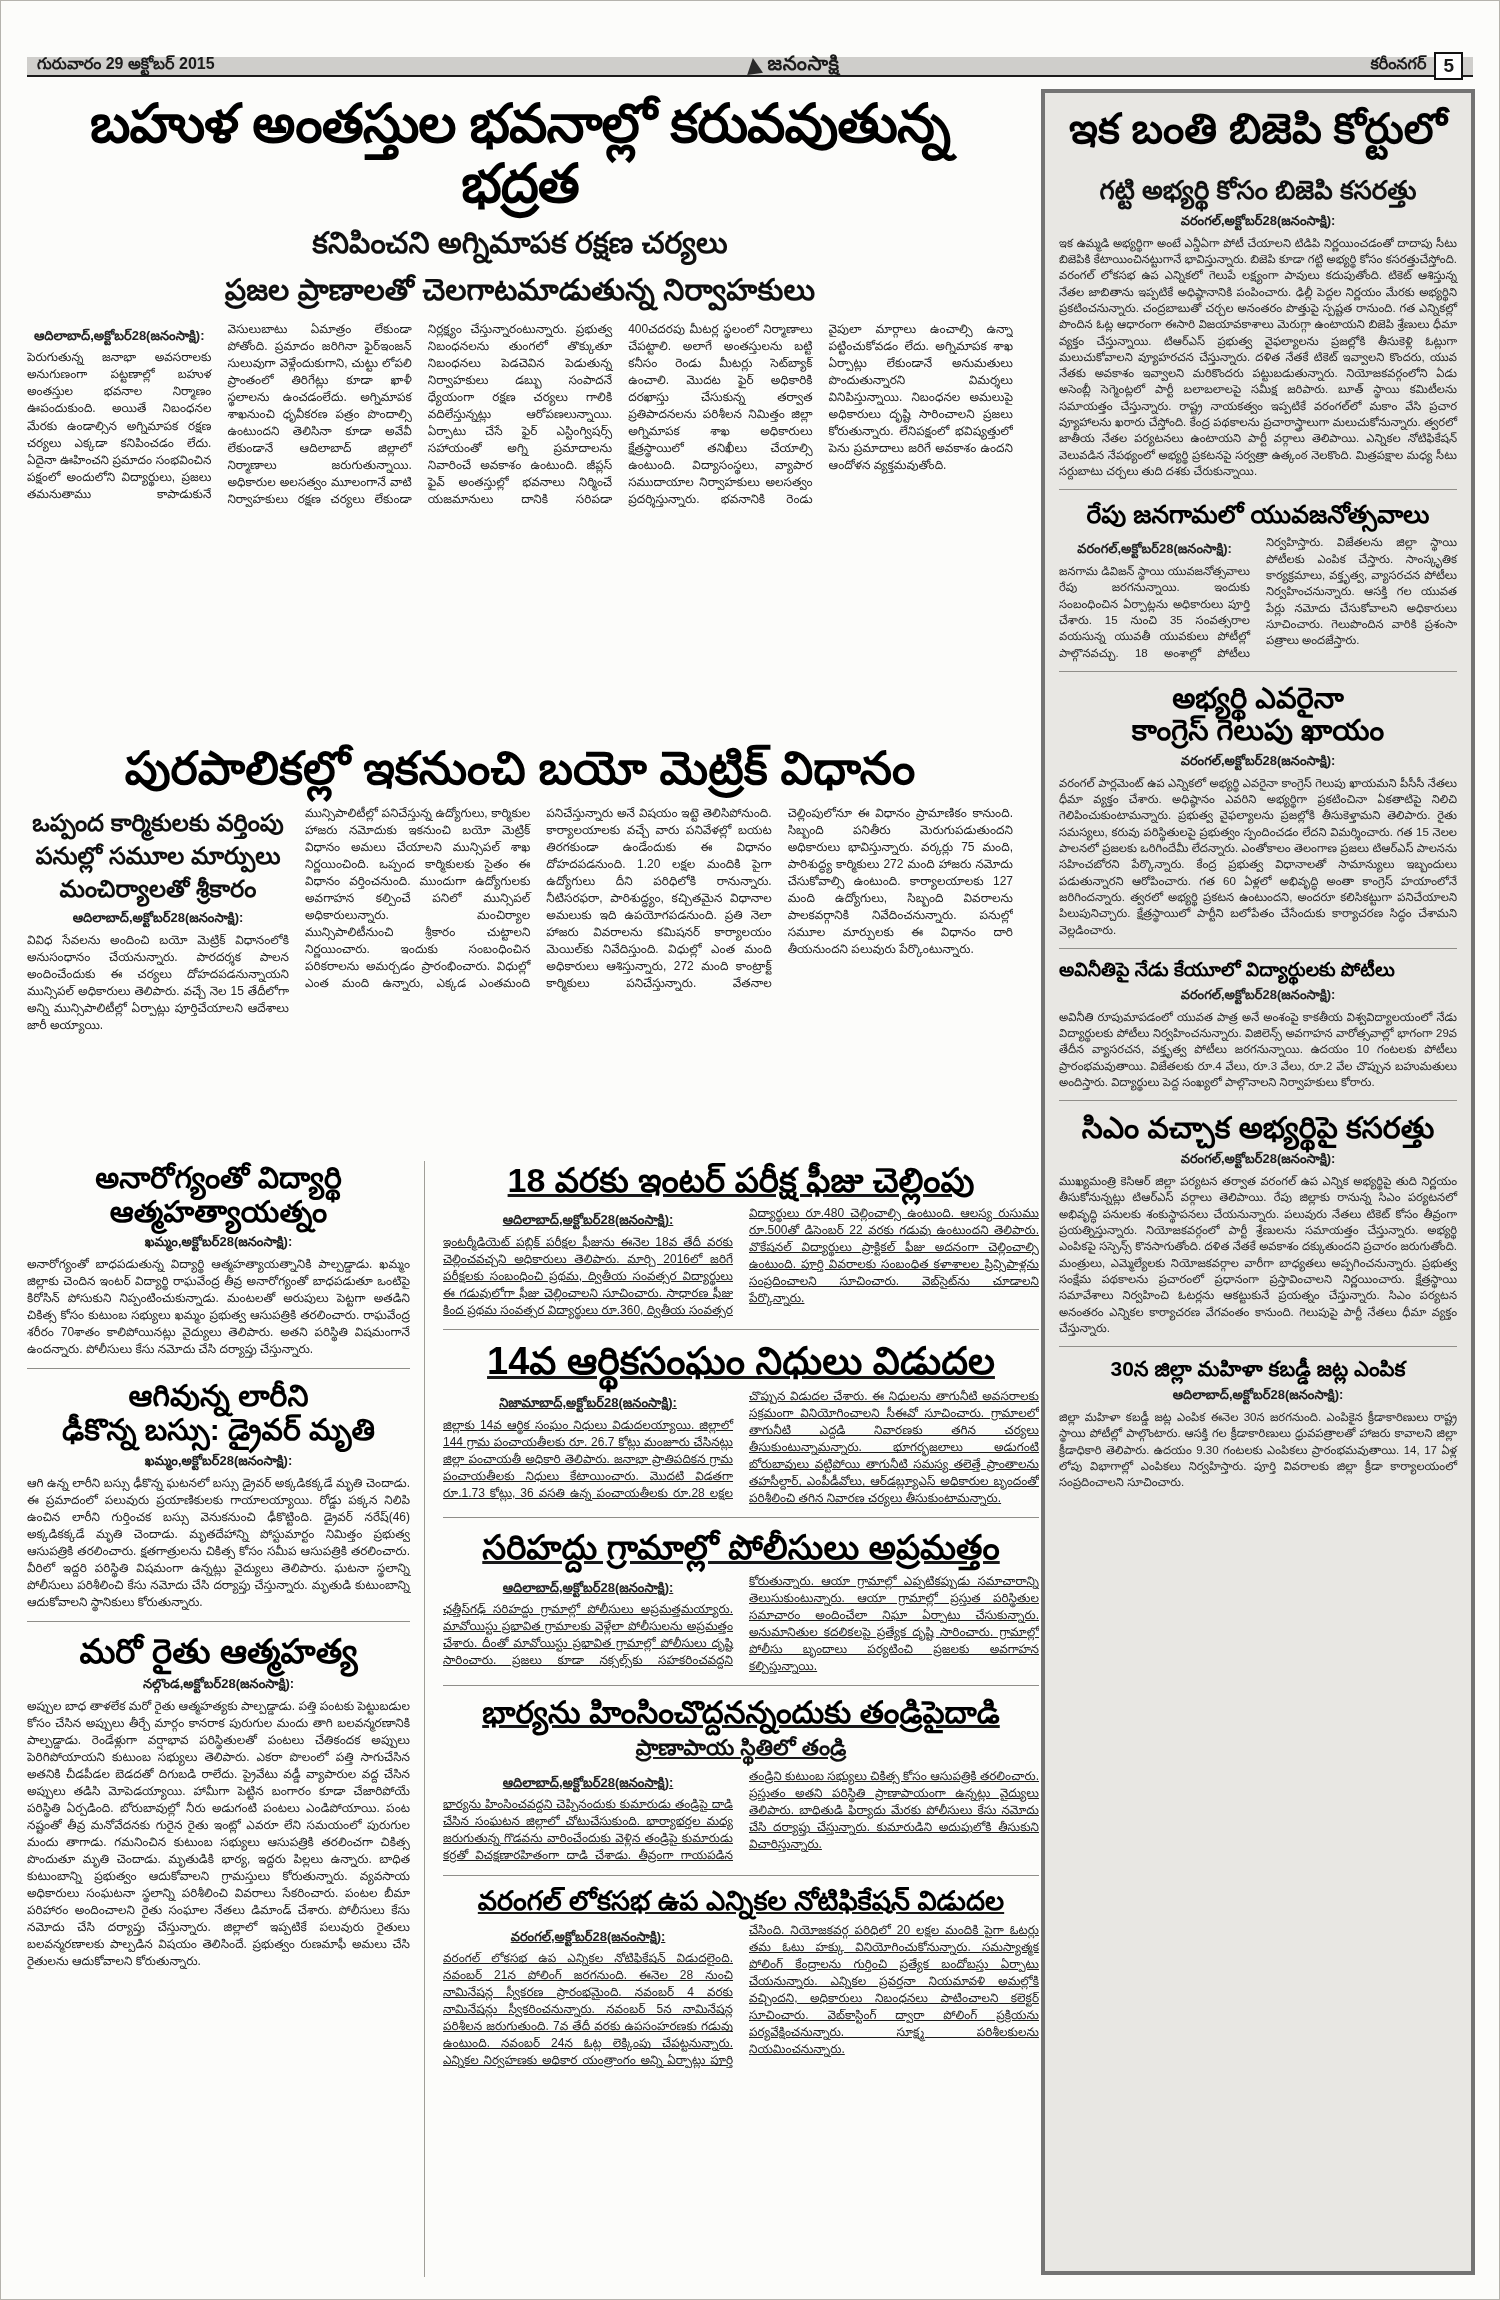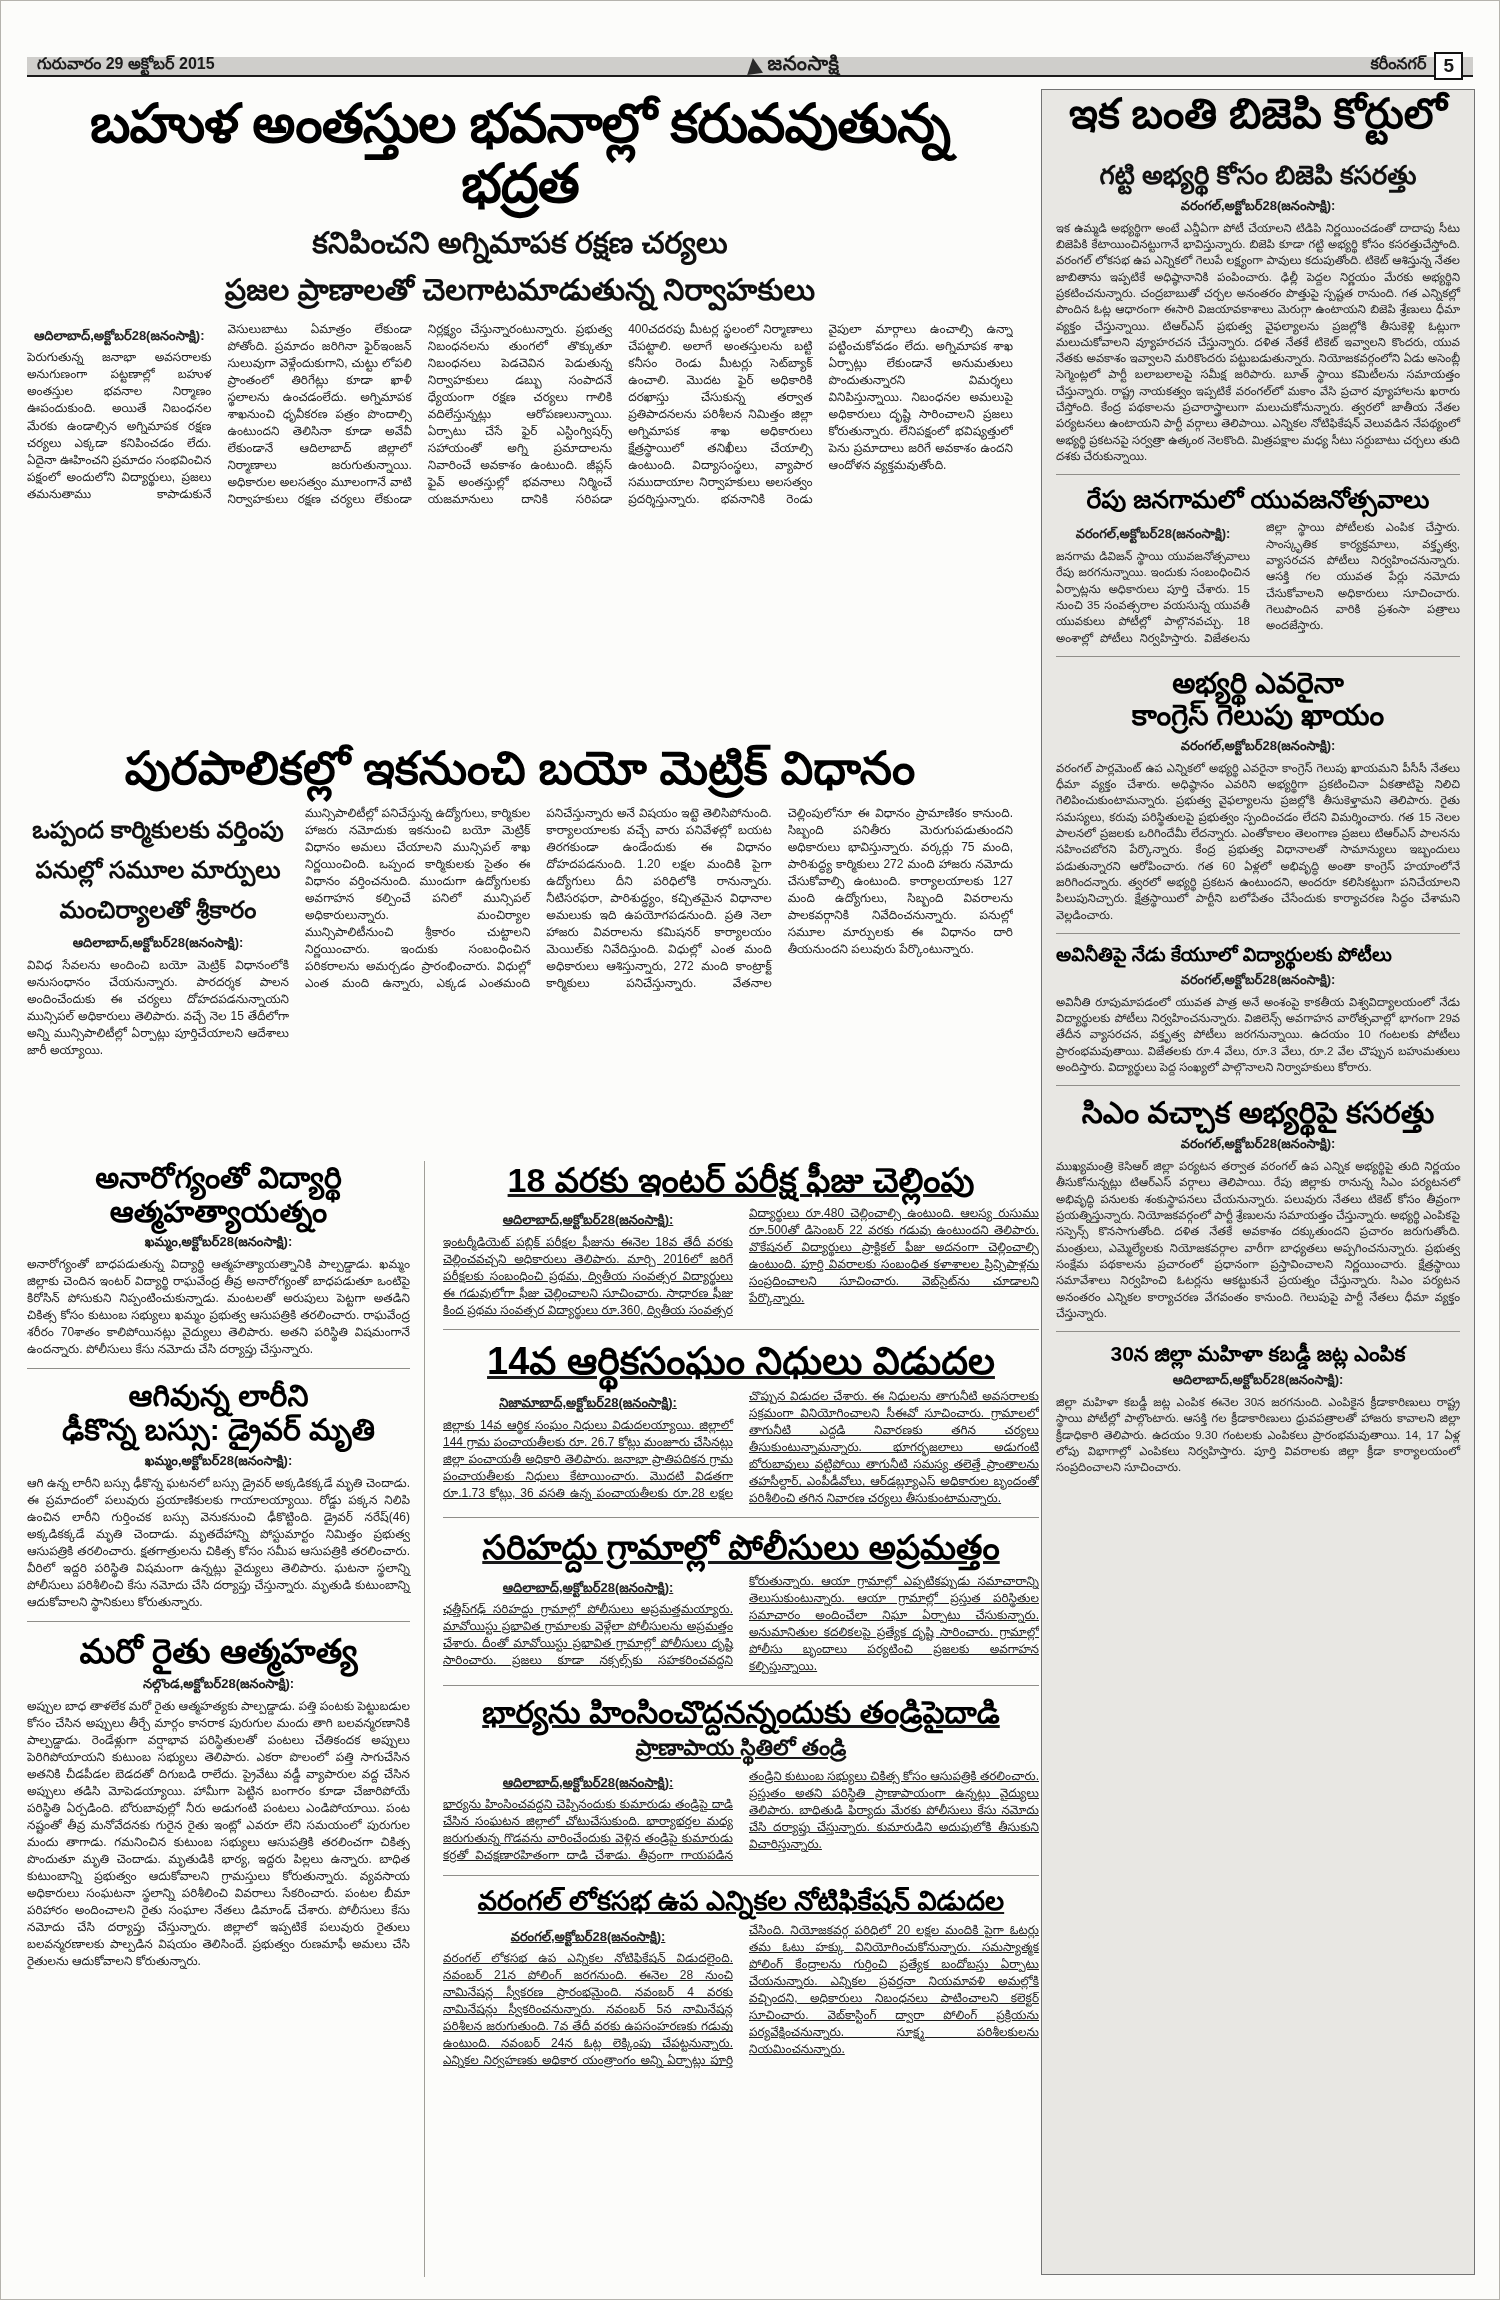--- a/index.html
+++ b/index.html
@@ -41,33 +41,33 @@
   
   #art-fire { position:absolute; left:26px; top:92px; width:986px; }
   #art-fire .headline { font-size:54px; letter-spacing:-1px; }
   #art-fire .subhead  { font-size:30px; margin-top:10px; }
   #art-fire .bodytext { margin-top:12px; height:392px; overflow:hidden; }
 
   #art-bio { position:absolute; left:26px; top:742px; width:986px; }
   #art-bio .headline { font-size:46px; }
   #bio-flex { display:flex; gap:16px; margin-top:10px; }
   #bio-left { width:262px; flex:0 0 262px; }
-  #bio-left .subhead { font-size:24px; margin:10px 0; }
+  #bio-left .subhead { font-size:24px; margin:3px 0; }
   #bio-right { flex:1; }
   #bio-right .bodytext { height:332px; overflow:hidden; }
 
   #left-col { position:absolute; left:26px; top:1160px; width:398px; height:1116px;
               border-right:1px solid #a09e98; padding-right:14px; overflow:hidden; }
   #left-col .headline { font-size:30px; }
   #mid-col  { position:absolute; left:442px; top:1160px; width:596px; height:1116px; overflow:hidden;text-decoration:underline; }
   #mid-col .headline { font-size:34px; }
 
   #right-col {
     position:absolute; left:1040px; top:88px; width:434px; height:2186px;
-    background:#e8e7e3; border:1px solid #737373; padding:0 14px; overflow:hidden;
+    background:#e8e7e3; border:4px solid #737373; padding:12px 14px; overflow:hidden;
   }
   #right-col .headline { color:#000; }
   #art-bjp .headline { font-size:42px; }
   #art-bjp .subhead  { font-size:26px; margin-top:22px; }
   #art-youth .headline { font-size:25px; }
   #art-cong .headline { font-size:29px; }
   #art-corruption .headline { font-size:19px; text-align:left; }
   #art-cm .headline { font-size:30px; }
   #art-kabaddi .headline { font-size:21px; }
   #right-col .bodytext { font-size:11.5px; }

